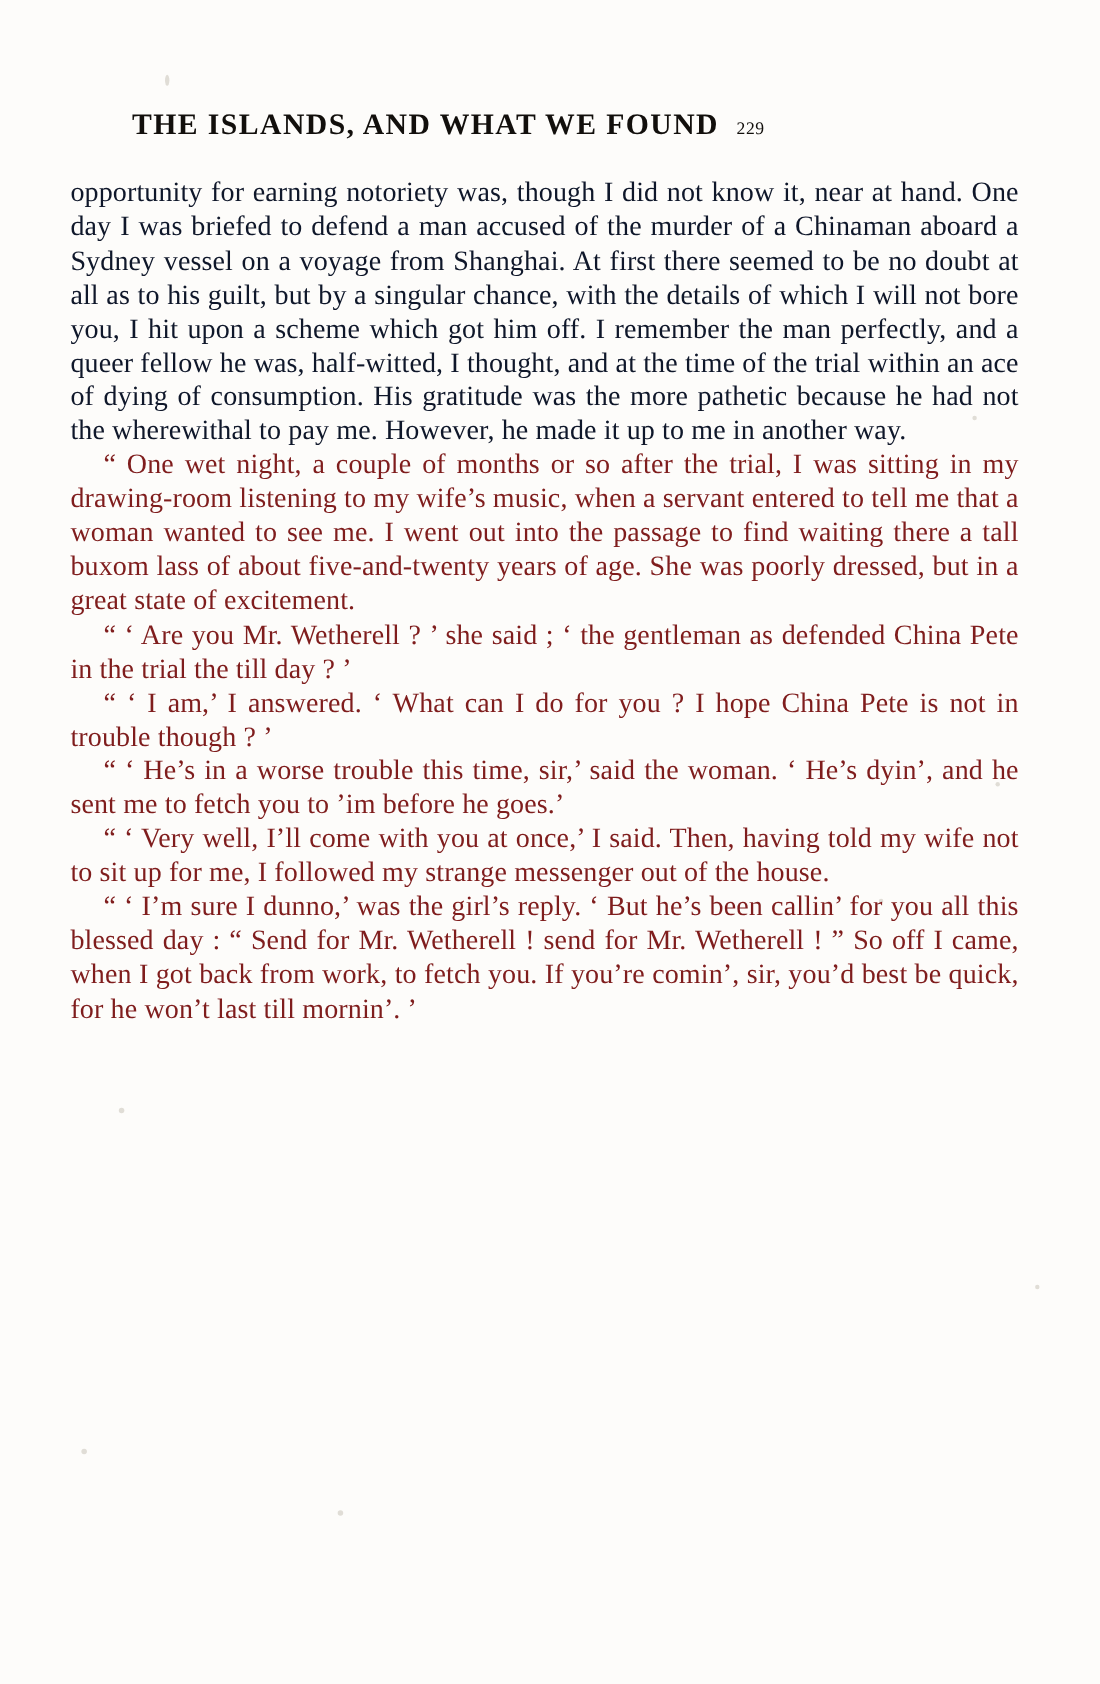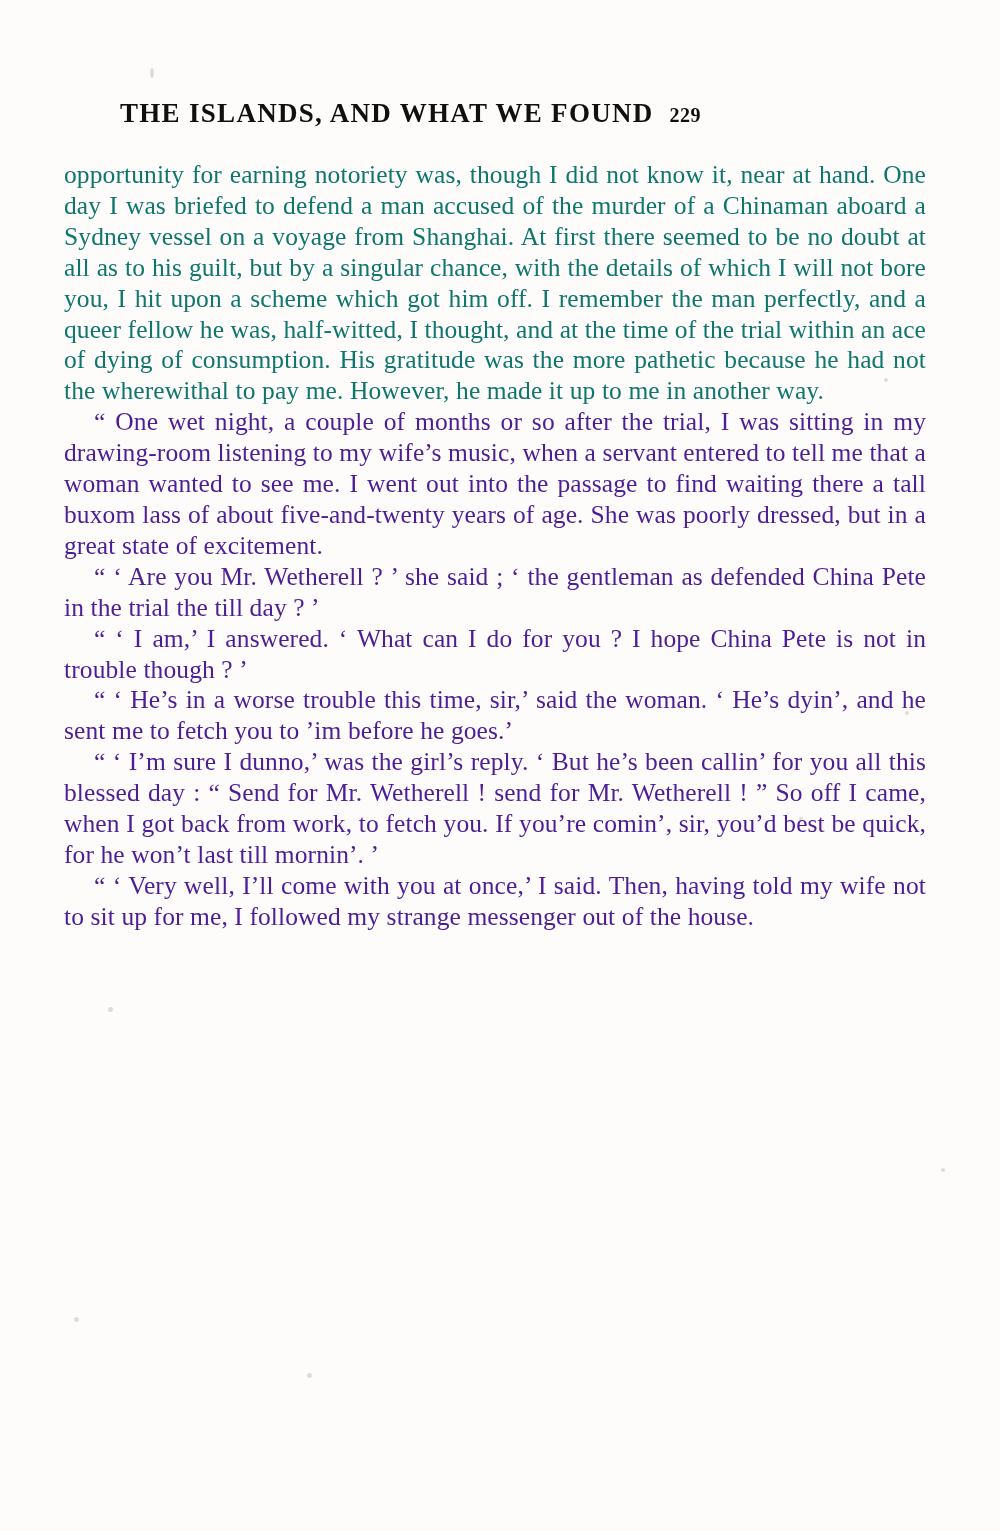--- a/index.html
+++ b/index.html
@@ -40,46 +40,46 @@
     letter-spacing: 1.3px;
     color: #120f0c;
     white-space: nowrap;
   }
   .running-head .title {
     display: inline;
     margin-left: 28px;
   }
   .running-head .folio {
     display: inline;
-    font-size: 20px;
-    font-weight: bold;
+    font-size: 16px;
+    font-weight: normal;
     letter-spacing: 0.5px;
     margin-left: 16px;
   }
   .body-block {
     position: absolute;
     top: 160px;
     left: 64px;
     width: 862px;
   }
   p.para {
     margin: 0;
     font-size: 25.5px;
     line-height: 30.9px;
     text-align: justify;
     text-justify: inter-word;
-    color: #4c1d95;
+    color: #7f1d1d;
     letter-spacing: 0.1px;
   }
   p.para.indent {
     text-indent: 30px;
   }
   
   p.para.light {
-    color: #0f766e;
+    color: #0f172a;
   }
   .ink-strong { color: #0d0b09; }
 </style>
 </head>
 <body>
 
 <div class="page">
 
   <div class="speck" style="left:150px;top:68px;width:4px;height:10px;"></div>
   <div class="speck" style="left:74px;top:1317px;width:5px;height:5px;"></div>
@@ -93,17 +93,17 @@
   <div class="running-head">
     <span class="title">THE  ISLANDS,  AND  WHAT  WE  FOUND</span><span class="folio">229</span>
   </div>
 
   <div class="body-block">
     <p class="para light">opportunity for earning notoriety was, though I did not know it, near at hand.   One day I was briefed to defend a man accused of the murder of a Chinaman aboard a Sydney vessel on a voyage from Shanghai.   At first there seemed to be no doubt at all as to his guilt, but by a singular chance, with the details of which I will not bore you, I hit upon a scheme which got him off.   I remember the man perfectly, and a queer fellow he was, half-witted, I thought, and at the time of the trial within an ace of dying of consumption.   His gratitude was the more pathetic because he had not the wherewithal to pay me. However, he made it up to me in another way.</p>
     <p class="para indent ink-strong">“ One wet night, a couple of months or so after the trial, I was sitting in my drawing-room listening to my wife’s music, when a servant entered to tell me that a woman wanted to see me.   I went out into the passage to find waiting there a tall buxom lass of about five-and-twenty years of age.   She was poorly dressed, but in a great state of excitement.</p>
     <p class="para indent ink-strong">“ ‘ Are you Mr. Wetherell ? ’ she said ;  ‘ the gentleman as defended China Pete in the trial the till day ? ’</p>
     <p class="para indent ink-strong">“ ‘ I am,’ I answered.   ‘ What can I do for you ?   I hope China Pete is not in trouble though ? ’</p>
     <p class="para indent ink-strong">“ ‘ He’s in a worse trouble this time, sir,’ said the woman.   ‘ He’s dyin’, and he sent me to fetch you to ’im before he goes.’</p>
+    <p class="para indent ink-strong">“ ‘ Very well, I’ll come with you at once,’ I said.   Then, having told my wife not to sit up for me, I followed my strange messenger out of the house.</p>
     <p class="para indent ink-strong">“ ‘ I’m sure I dunno,’ was the girl’s reply.   ‘ But he’s been callin’ for you all this blessed day :  “ Send for Mr. Wetherell ! send for Mr. Wetherell ! ”   So off I came, when I got back from work, to fetch you.   If you’re comin’, sir, you’d best be quick, for he won’t last till mornin’. ’</p>
-    <p class="para indent ink-strong">“ ‘ Very well, I’ll come with you at once,’ I said.   Then, having told my wife not to sit up for me, I followed my strange messenger out of the house.</p>
   </div>
 
 </div>
 
 </body></html>

